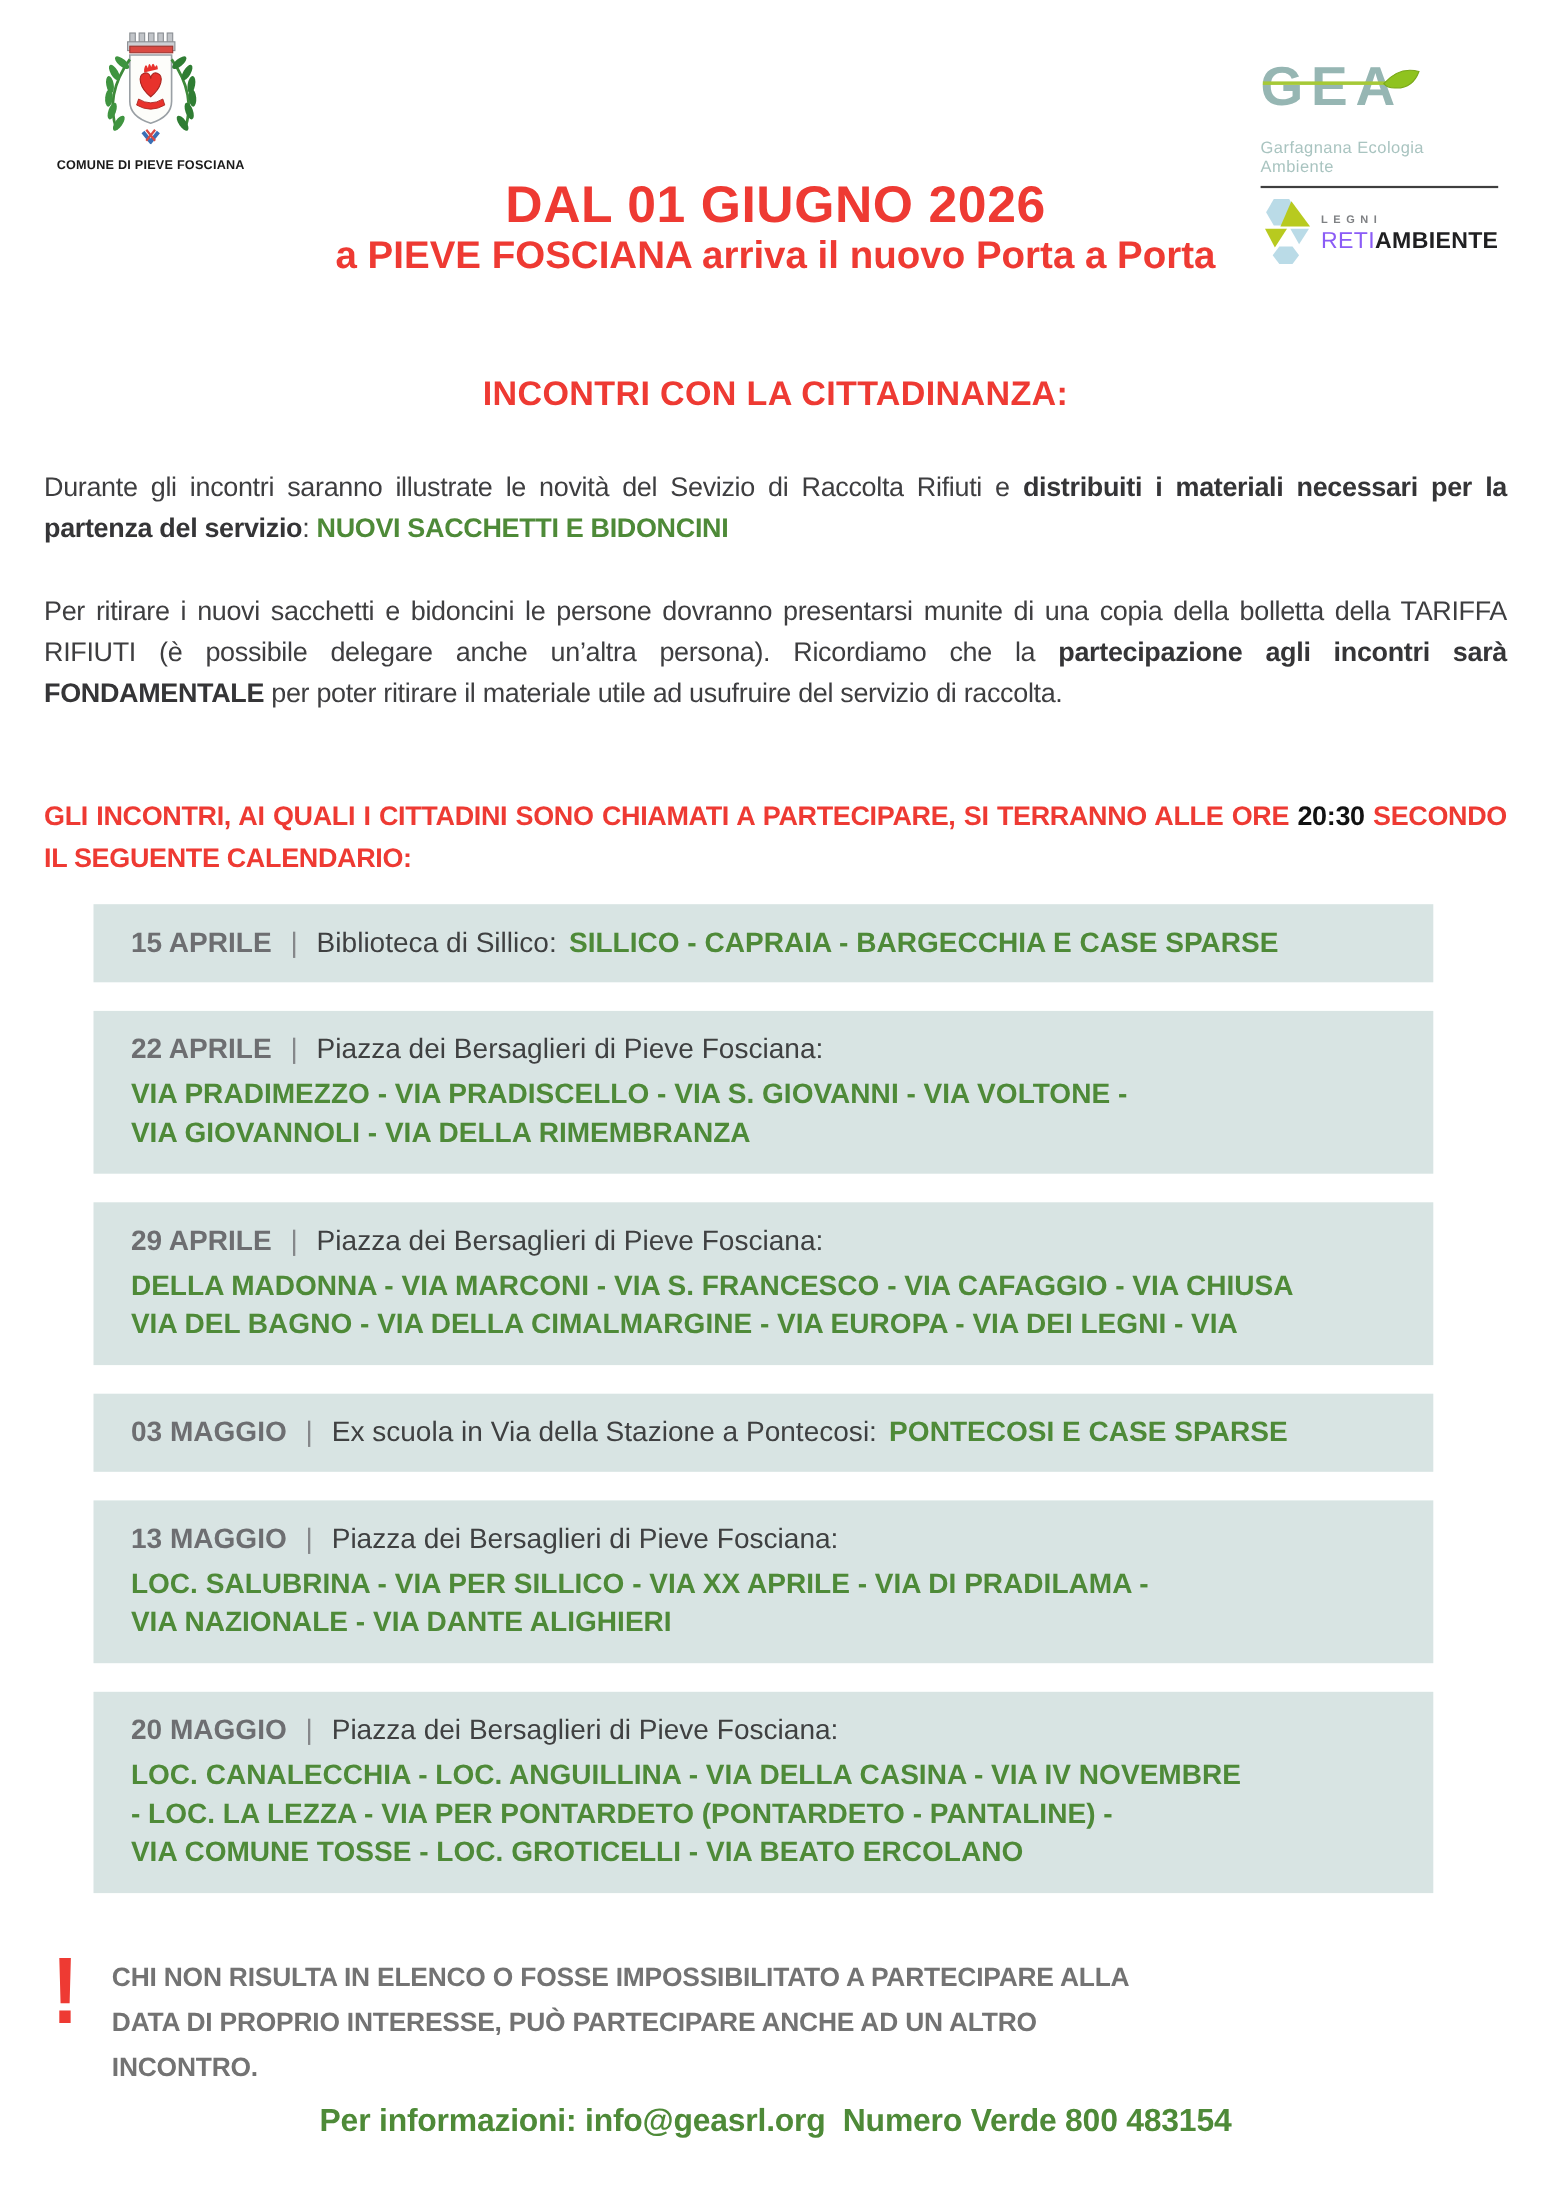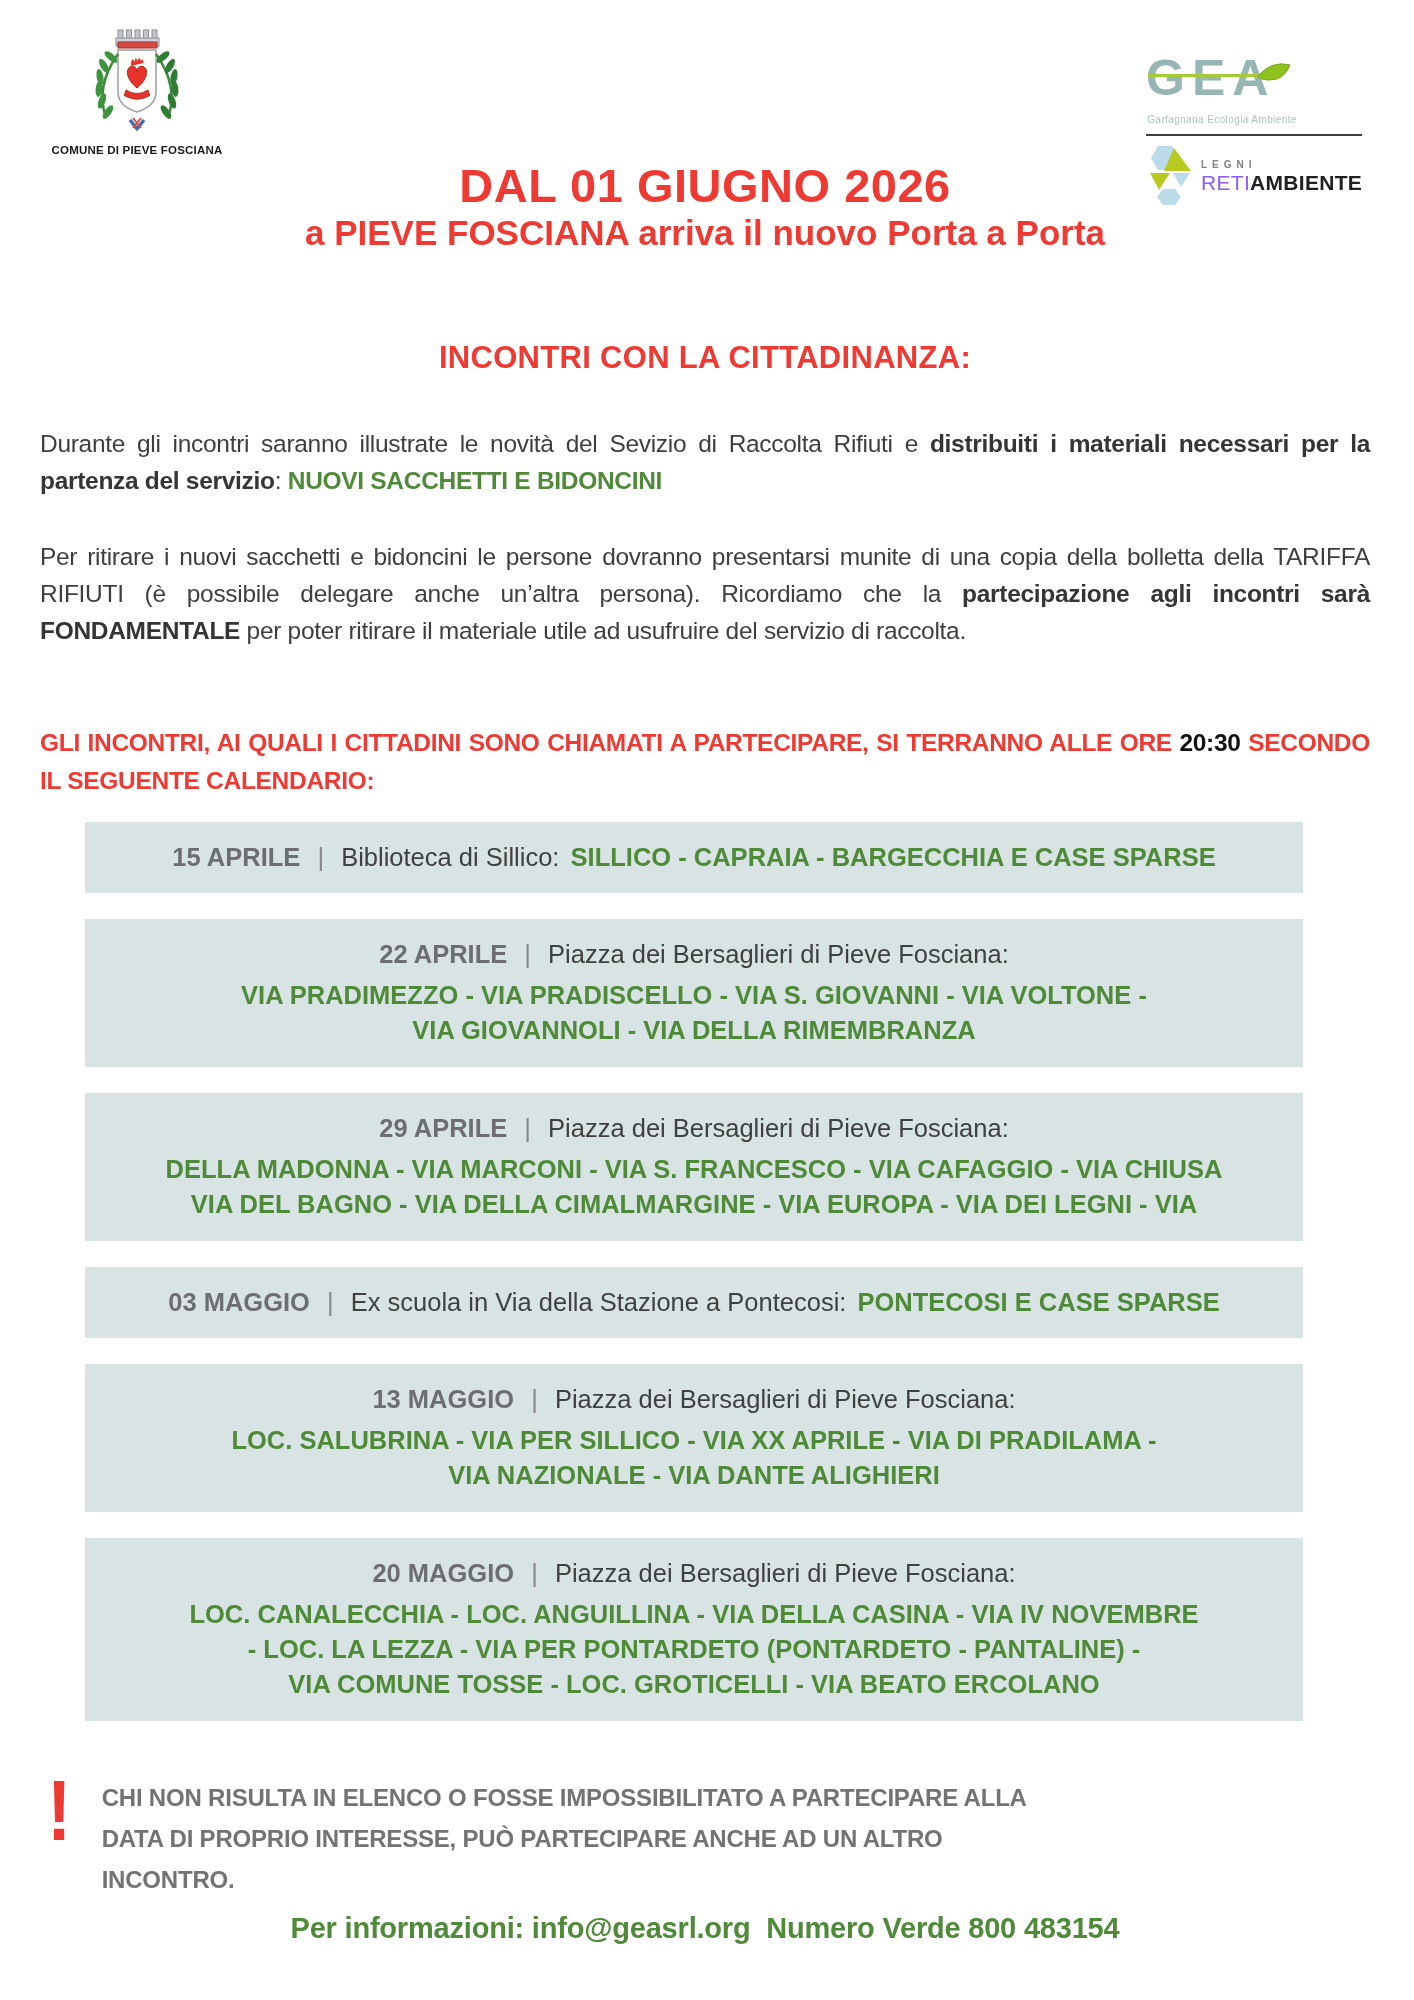--- a/index.html
+++ b/index.html
@@ -14,21 +14,21 @@
     position:relative;width:1414px;height:2000px;background:#fff;overflow:hidden;
     font-family:"Liberation Sans",sans-serif;color:var(--body-text);
   }
 
   
   .muni-block{position:absolute;left:48px;top:22px;width:178px;text-align:center;}
   .muni-caption{margin-top:4px;font-size:11.5px;font-weight:700;color:#1a1a1a;letter-spacing:.2px;}
 
   .partner-block{position:absolute;left:1146px;top:52px;width:218px;}
   .gea-logo-wrap{width:152px;}
-  .gea-tagline{font-size:10px;color:#a9c4c0;letter-spacing:.4px;margin-top:8px;text-align:center;}
+  .gea-tagline{font-size:15px;color:#a9c4c0;letter-spacing:.4px;margin-top:19px;}
   .partner-divider{border-top:2px solid #3f3f3f;width:216px;margin-top:9px;}
   .reti-row{display:flex;align-items:center;gap:9px;margin-top:9px;}
   .reti-text .gruppo{font-size:10px;font-weight:700;letter-spacing:5px;color:#7f8184;}
   .reti-text .retiname{font-size:21px;margin-top:1px;letter-spacing:.3px;}
   .reti-text .reti-light{font-weight:400;color:#8b5cf6;}
   .reti-text .reti-bold{font-weight:800;color:#202022;}
 
   
   .title{position:absolute;left:40px;top:160px;width:1330px;text-align:center;
     font-size:47px;font-weight:800;color:var(--red);letter-spacing:.5px;line-height:52px;}
@@ -43,21 +43,21 @@
   .para-1{top:400px;}
   .para-2{top:513px;}
   .para-red{top:699px;font-weight:700;color:var(--red);line-height:38px;}
   .run-bold{font-weight:700;color:#353537;}
   .run-green{font-weight:700;color:var(--green);}
   .run-black{font-weight:700;color:#121212;}
 
   
   .schedule{position:absolute;left:85px;top:822px;width:1218px;display:flex;
     flex-direction:column;gap:26px;}
-  .box{background:var(--box-bg);padding:19px 34px;text-align:center;box-sizing:border-box;}
+  .box{background:var(--box-bg);padding:19px 34px;text-align:left;box-sizing:border-box;}
   .box-header{font-size:25.5px;line-height:33px;color:#3f4041;}
   .box-date{font-weight:700;color:var(--date-gray);}
   .box-sep{color:#85878a;margin:0 10px;font-weight:400;}
   .box-areas{font-weight:700;color:var(--green);margin-left:4px;}
   .box-streets{margin-top:7px;}
   .street-line{font-size:25.5px;font-weight:700;color:var(--green);line-height:35px;}
 
   
   .warning{position:absolute;left:47px;top:1770px;width:1060px;display:flex;gap:26px;}
   .warn-mark{font-size:86px;font-weight:800;color:var(--red);line-height:80px;

